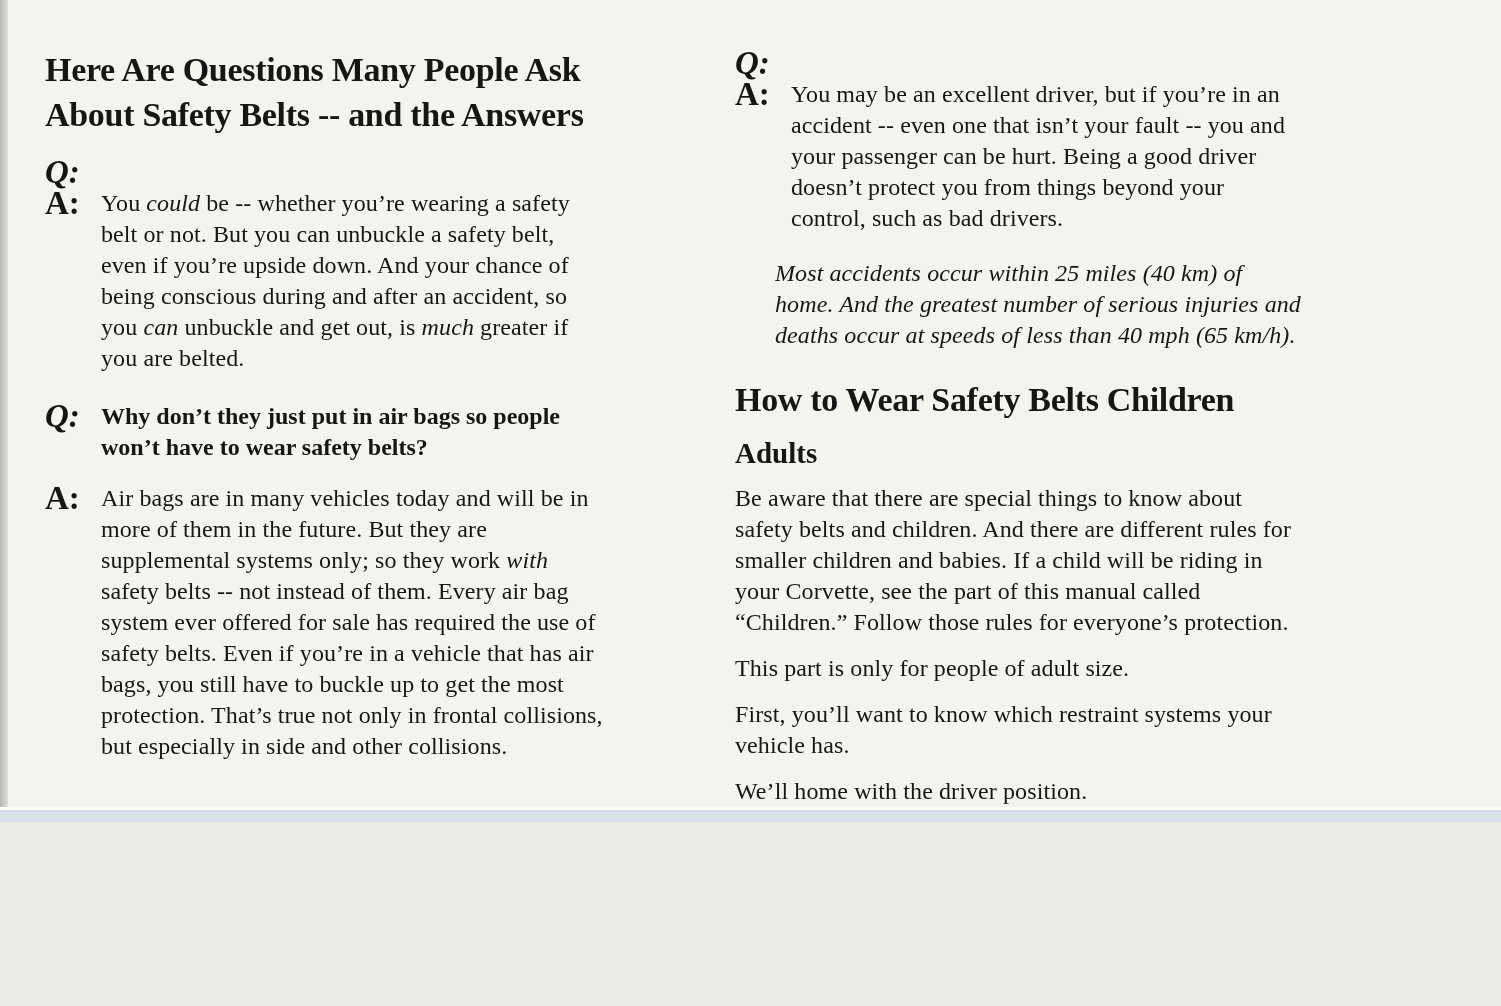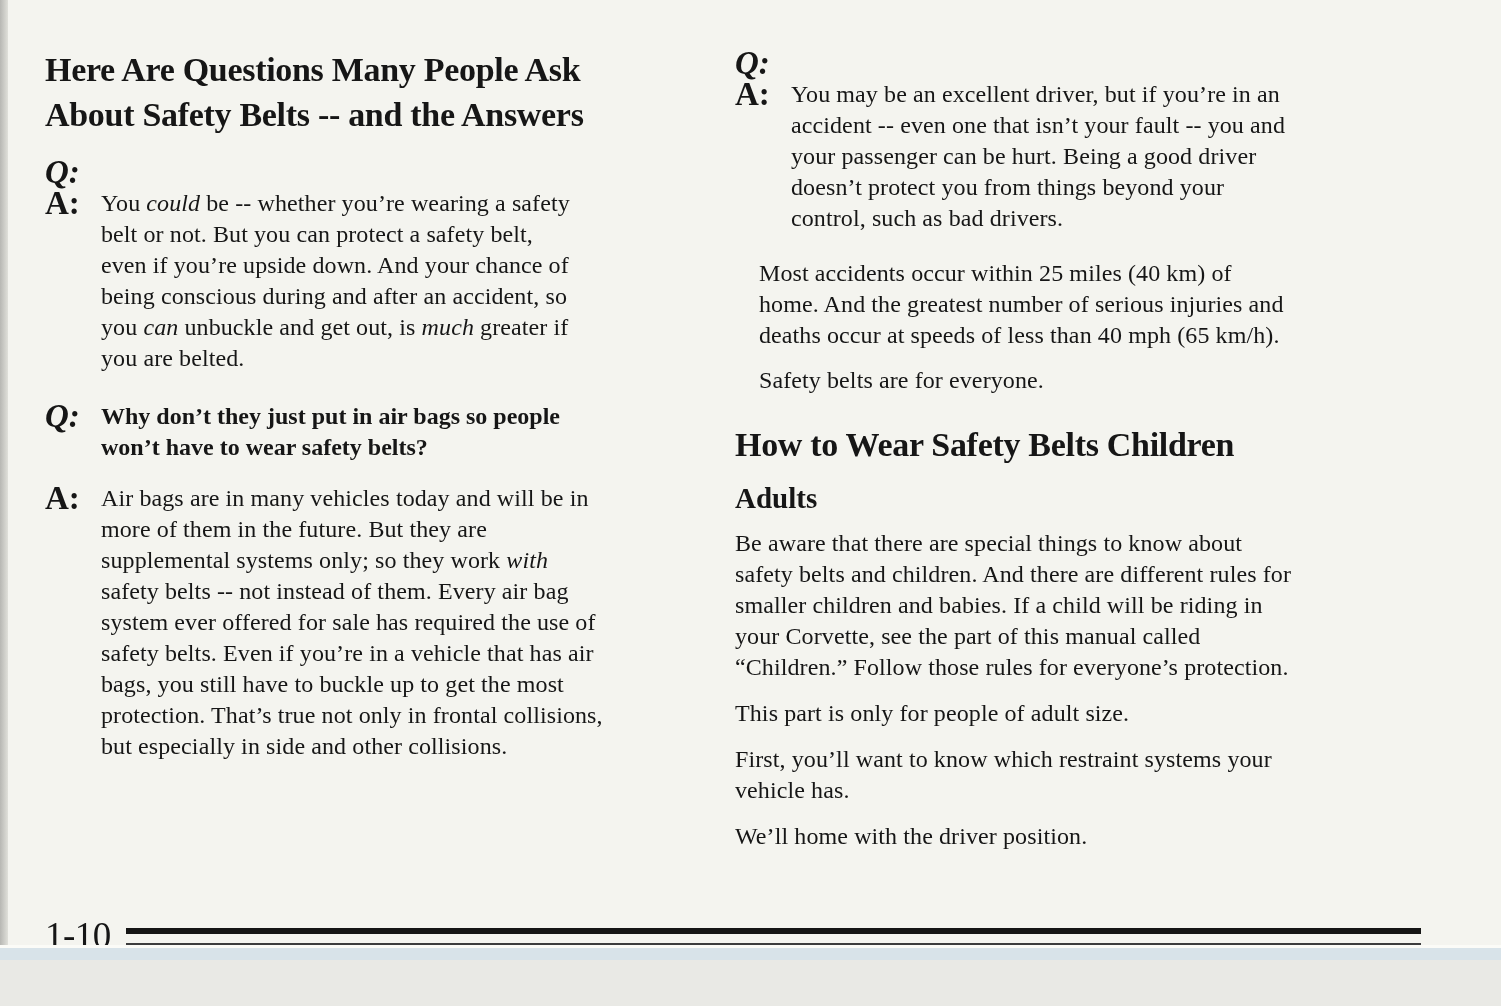--- a/index.html
+++ b/index.html
@@ -3,21 +3,21 @@
 <meta charset="utf-8">
 <style>
   html, body { margin: 0; padding: 0; }
   body {
     width: 1501px; height: 1006px;
     background: #e9e9e5;
     font-family: "Liberation Serif", "DejaVu Serif", serif;
   }
   .page {
     position: relative;
-    width: 1501px; height: 960px;
+    width: 1501px; height: 822px;
     background: #f4f4ef;
     color: #161616;
     overflow: hidden;
   }
   .edge-left {
     position: absolute; left: 0; top: 0; bottom: 0; width: 8px;
     background: linear-gradient(to right, #b7b7b3, #e0e0da);
   }
   .edge-bottom {
     position: absolute; left: 0; right: 0; bottom: 0; height: 12px;
@@ -51,21 +51,21 @@
     white-space: pre-line;
   }
   .a-text, .body-text {
     margin: 0; flex: 1; min-width: 0;
     font-size: 24px; line-height: 31px;
     white-space: pre-line; letter-spacing: 0.1px;
   }
   .qa-block { margin-bottom: 27px; }
   .qa-block:last-child { margin-bottom: 0; }
 
-  .indented { margin-left: 24px; }
+  .indented { margin-left: 40px; font-style: italic; }
   .para-gap { margin-top: 24px; }
   .para-gap-sm { margin-top: 14px; }
 
   .subsection-heading {
     font-size: 29px; font-weight: bold;
     line-height: 1.2; margin: 0 0 12px 0;
   }
   .body-para { margin: 0 0 15px 0; font-size: 24px; line-height: 31px; white-space: pre-line; letter-spacing: 0.1px; }
 
   em { font-style: italic; }
@@ -97,21 +97,21 @@
       <h1 class="title">Here Are Questions Many People Ask
 About Safety Belts -- and the Answers</h1>
 
       <div class="qa-block">
         <div class="qa-row">
           <span class="marker q">Q:</span>
         </div>
         <div class="qa-row">
           <span class="marker">A:</span>
           <p class="a-text"><span>You </span><em>could</em><span> be -- whether you’re wearing a safety
-belt or not. But you can protect a safety belt,
+belt or not. But you can unbuckle a safety belt,
 even if you’re upside down. And your chance of
 being conscious during and after an accident, so
 you </span><em>can</em><span> unbuckle and get out, is </span><em>much</em><span> greater if
 you are belted.</span></p>
         </div>
       </div>
 
       <div class="qa-block">
         <div class="qa-row">
           <span class="marker q">Q:</span>
@@ -142,21 +142,20 @@
           <span class="marker">A:</span>
           <p class="a-text">You may be an excellent driver, but if you’re in an
 accident -- even one that isn’t your fault -- you and
 your passenger can be hurt. Being a good driver
 doesn’t protect you from things beyond your
 control, such as bad drivers.</p>
         </div>
         <p class="a-text indented para-gap">Most accidents occur within 25 miles (40 km) of
 home. And the greatest number of serious injuries and
 deaths occur at speeds of less than 40 mph (65 km/h).</p>
-        <p class="a-text indented para-gap-sm">Safety belts are for everyone.</p>
       </div>
 
       <h2 class="section-heading">How to Wear Safety Belts Children</h2>
       <h3 class="subsection-heading">Adults</h3>
 
       <p class="body-para">Be aware that there are special things to know about
 safety belts and children. And there are different rules for
 smaller children and babies. If a child will be riding in
 your Corvette, see the part of this manual called
 “Children.” Follow those rules for everyone’s protection.</p>

